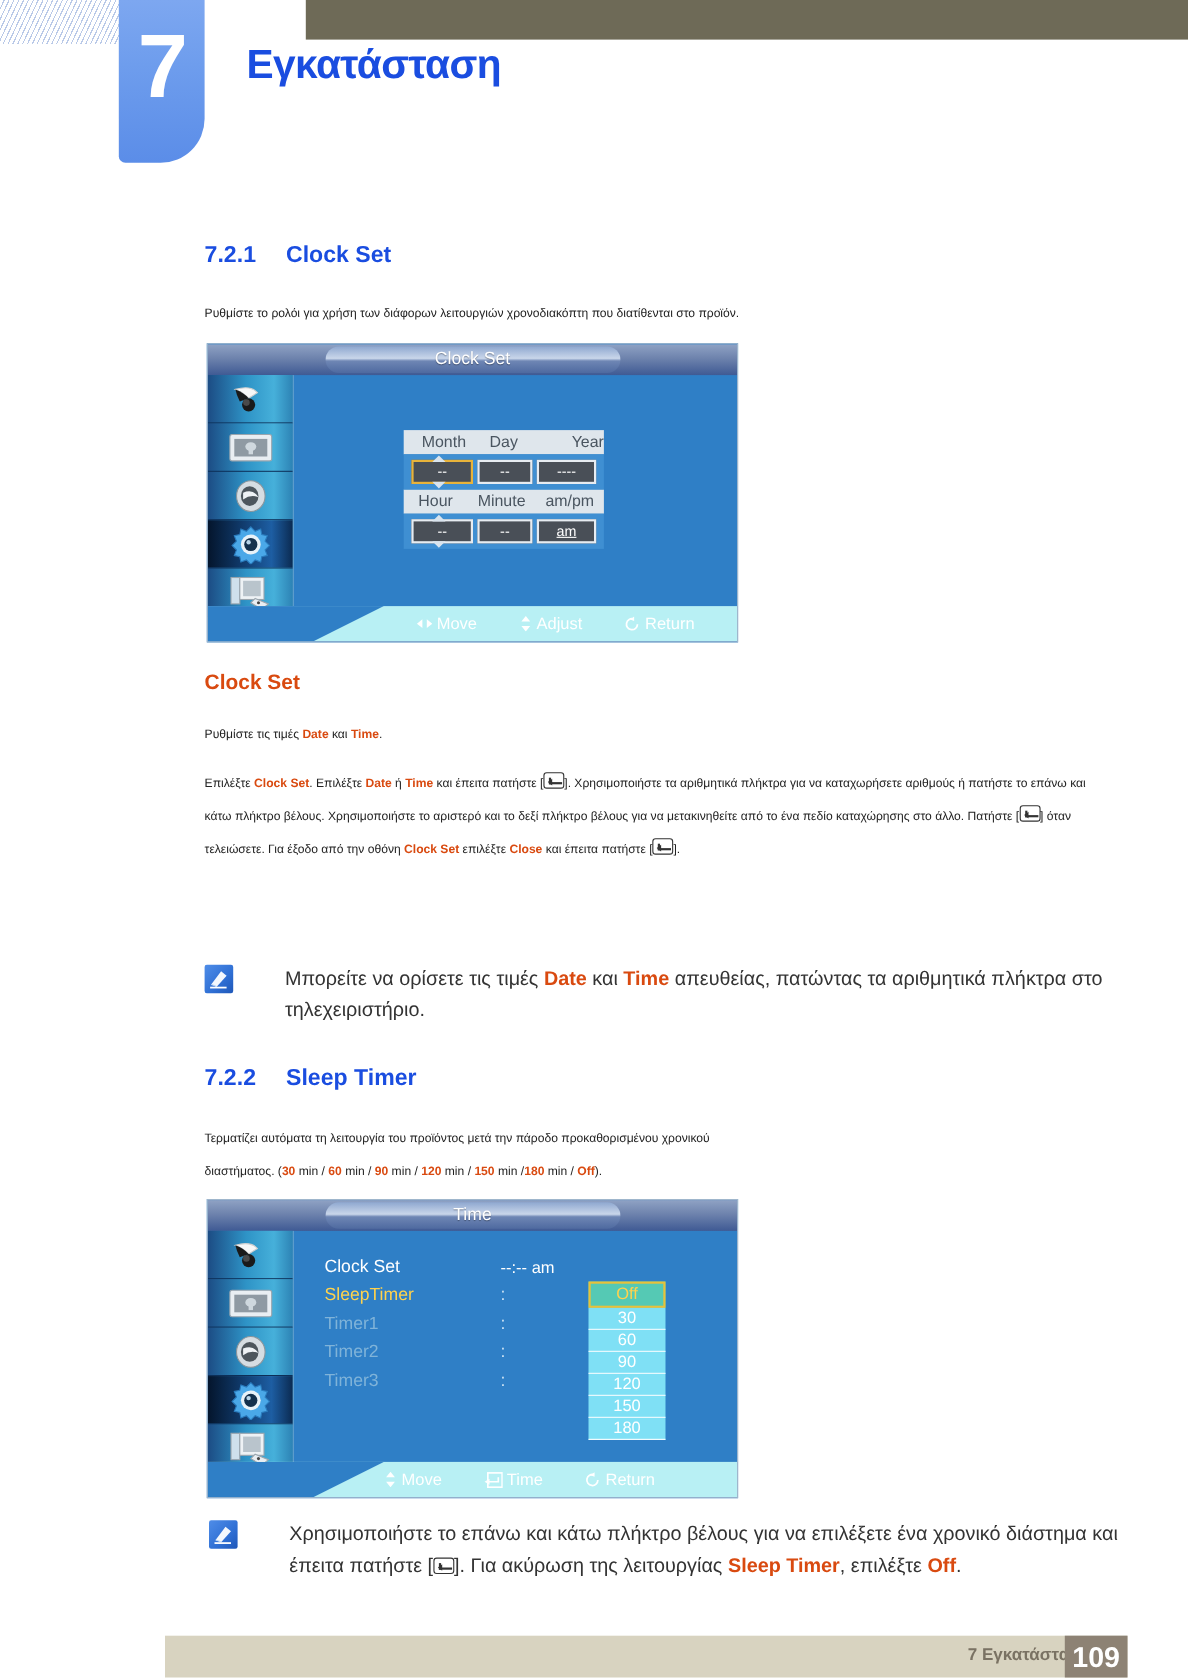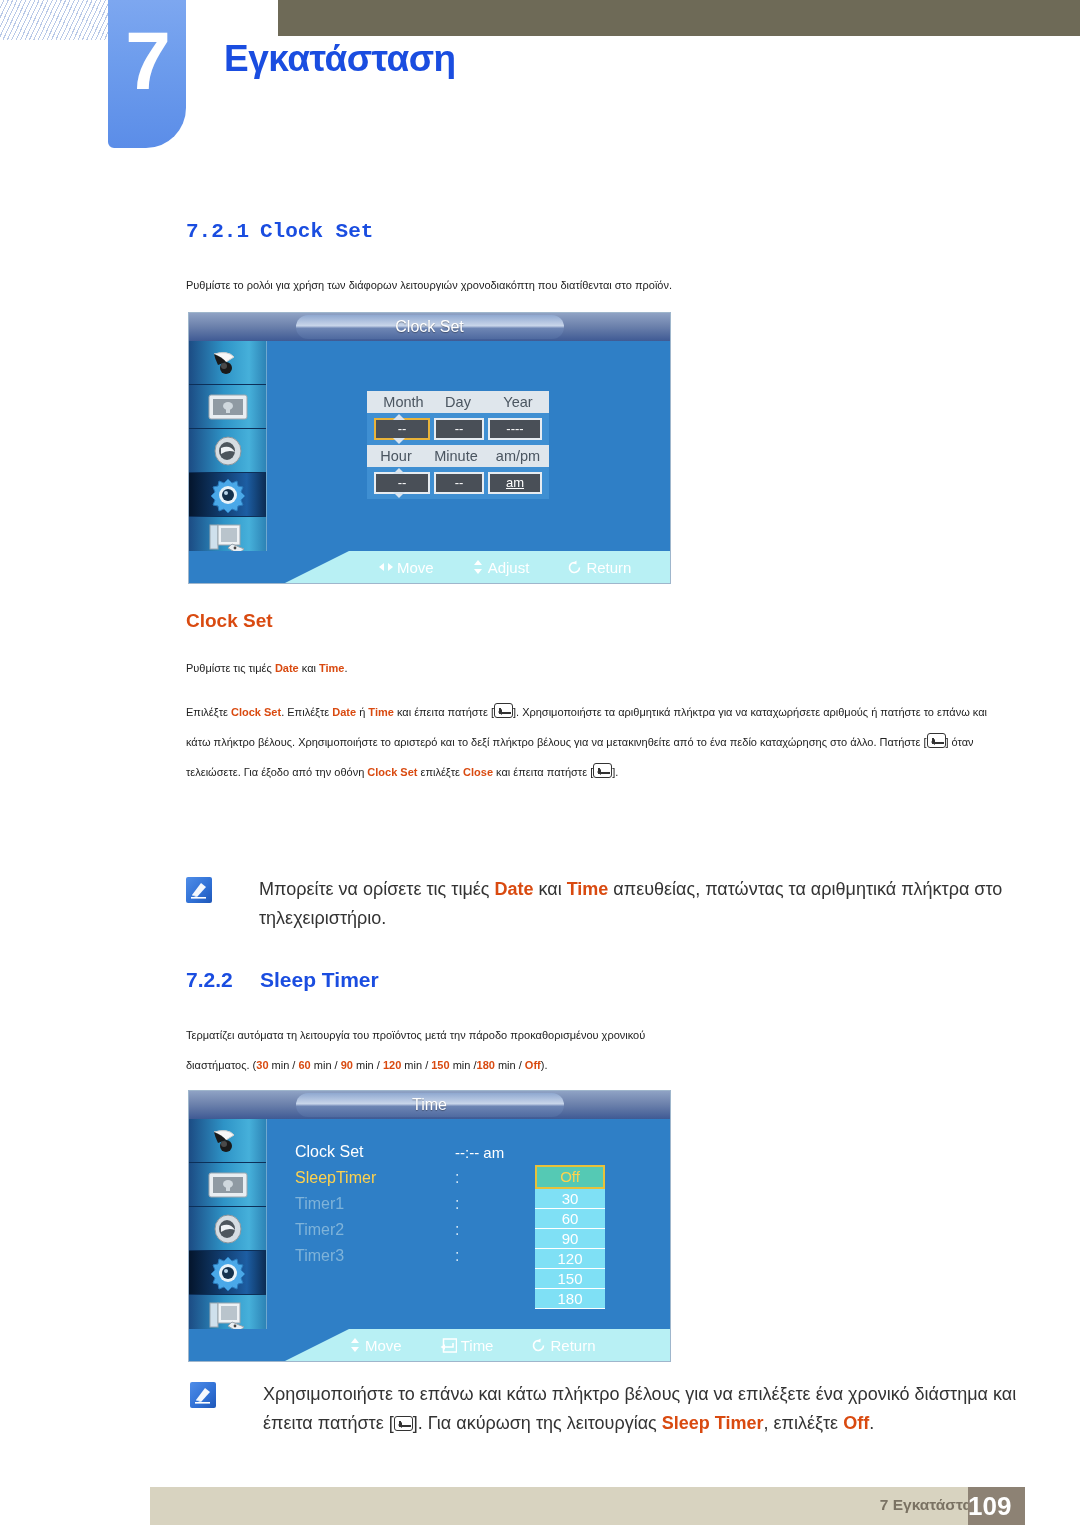--- a/index.html
+++ b/index.html
@@ -214,32 +214,32 @@
   }
   .footer-txt {
     position: absolute; right: 88px; top: 1496px;
     font-size: 15.5px; font-weight: bold; color: #7a7263;
   }
   .footer-page {
     position: absolute; left: 968px; top: 1487px;
     width: 57px; height: 38px;
     background: #8d8274;
     color: #ffffff; font-size: 26px; font-weight: bold;
-    text-align: left; line-height: 38px;
+    text-align: center; line-height: 38px;
   }
 </style>
 </head>
 <body>
 
 <div class="hdr-hatch"></div>
 <div class="hdr-olive"></div>
 <div class="hdr-chapnum">7</div>
 <div class="hdr-title">Εγκατάσταση</div>
 
-<div class="sec-head" style="left:186px; top:220px;font-family:Liberation Mono, monospace;">
+<div class="sec-head" style="left:186px; top:220px;">
   <span class="num">7.2.1</span><span>Clock Set</span>
 </div>
 
 <div class="para" style="left:186px; top:270px;">Ρυθμίστε το ρολόι για χρήση των διάφορων λειτουργιών χρονοδιακόπτη που διατίθενται στο προϊόν.</div>
 
 <div class="osd" style="left:188px; top:312px;">
   <div class="osd-topbar"></div>
   <div class="osd-titlepill">Clock Set</div>
 
   <div class="osd-side">
@@ -283,21 +283,21 @@
         <circle cx="29" cy="26" r="1.4" fill="#444"></circle>
       </svg>
     </div>
   </div>
 
   <div class="osd-body">
     <div class="cs-panel">
       <div class="cs-labels">
         <span style="width:62px;padding-left:11px;">Month</span>
         <span style="width:58px;">Day</span>
-        <span style="width:62px;">Year</span>
+        <span style="width:62px;text-align:right;">Year</span>
       </div>
       <div class="cs-row">
         <div class="cs-arrows">
           <div class="tri-up"></div>
           <div class="tri-down"></div>
         </div>
         <div class="cs-box hl" style="width:56px;">--</div>
         <div class="cs-box" style="width:50px;">--</div>
         <div class="cs-box" style="width:54px;">----</div>
       </div>

